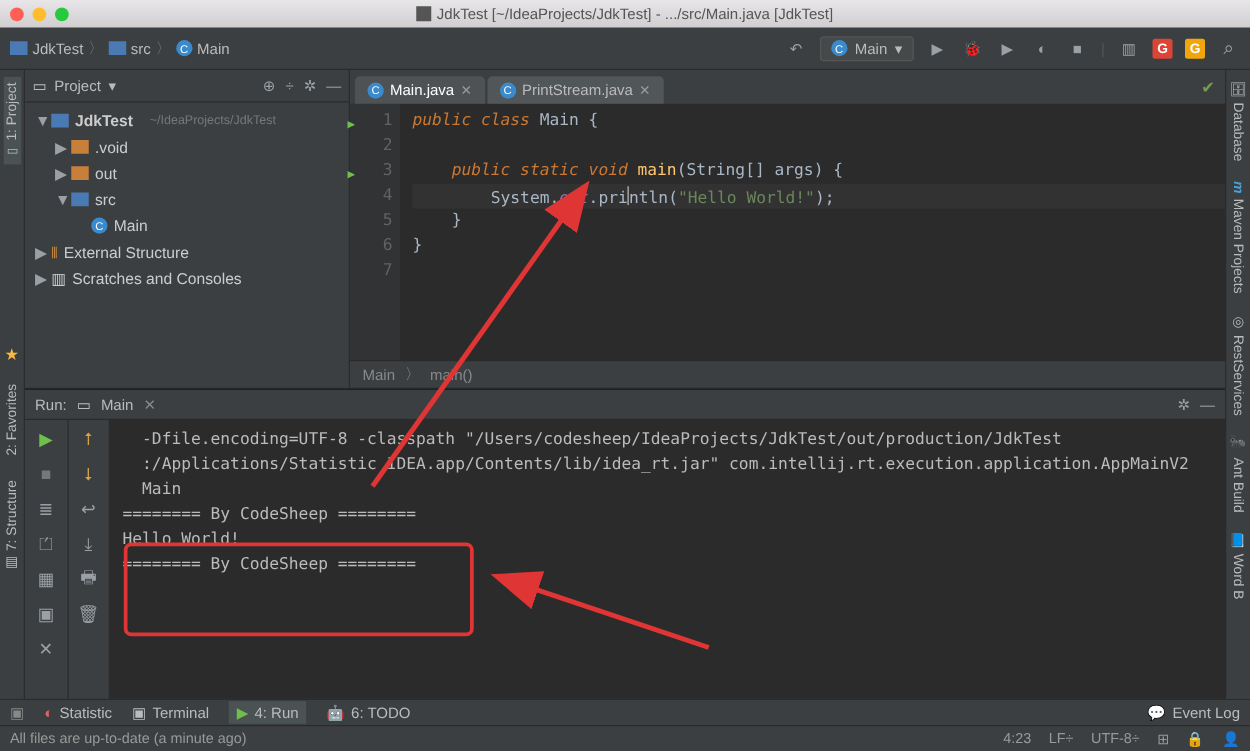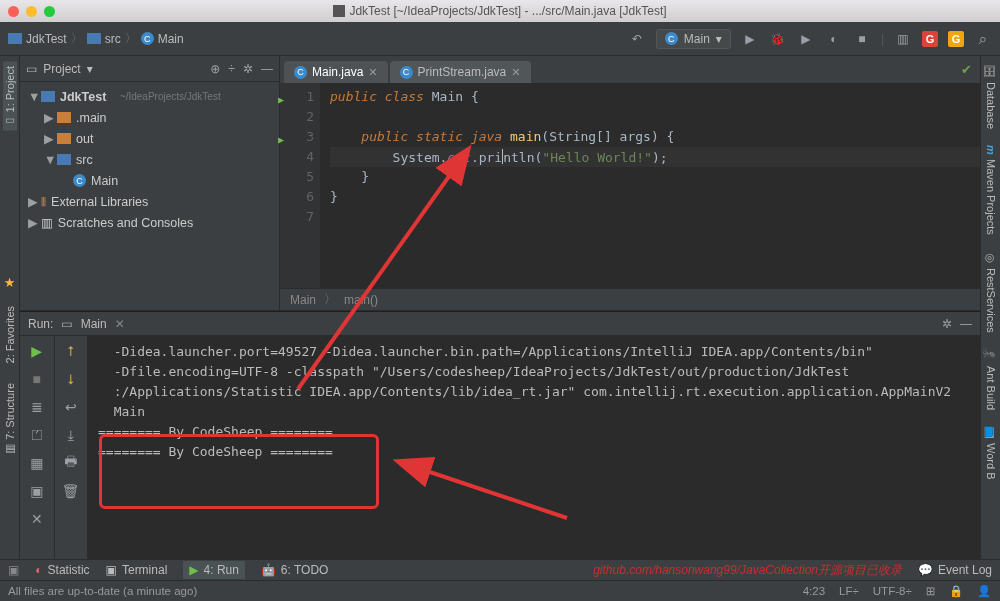--- a/index.html
+++ b/index.html
@@ -174,41 +174,41 @@
             <span>÷</span>
             <span>✲</span>
             <span>—</span>
           </div>
         </div>
         <div class="tree">
           <div class="trow"><span class="ar">▼</span><span class="folder-proj"></span><b>JdkTest</b>&nbsp;<span class="dim">~/IdeaProjects/JdkTest</span></div>
           <div class="trow indent1">
               <span class="ar">▶</span>
               <span class="folder-o"></span>
-              <span>.main</span>
+              <span>.void</span>
             </div>
           <div class="trow indent1">
               <span class="ar">▶</span>
               <span class="folder-o"></span>
               <span>out</span>
             </div>
           <div class="trow indent1">
               <span class="ar">▼</span>
               <span class="folder-b"></span>
               <span>src</span>
             </div>
           <div class="trow indent2">
               <span class="ar"></span>
               <span class="class-ico">C</span>
               <span>Main</span>
             </div>
           <div class="trow">
               <span class="ar">▶</span>
               <span class="libico">⫴</span>
-              <span>External Libraries</span>
+              <span>External Structure</span>
             </div>
           <div class="trow">
               <span class="ar">▶</span>
               <span>▥</span>
               <span>Scratches and Consoles</span>
             </div>
         </div>
       </div>
 
       <div class="editor">
@@ -231,21 +231,21 @@
             <div class="gut-line">2</div>
             <div class="gut-line">3<span class="gplay">▶</span></div>
             <div class="gut-line">4</div>
             <div class="gut-line">5</div>
             <div class="gut-line">6</div>
             <div class="gut-line">7</div>
           </div>
           <div class="code">
             <div class="cline"><span class="kw">public class</span><span class="cls"> Main {</span></div>
             <div class="cline"></div>
-            <div class="cline"><span class="kw">    public static java</span><span class="mname"> main</span><span class="pn">(String[] args) {</span></div>
+            <div class="cline"><span class="kw">    public static void</span><span class="mname"> main</span><span class="pn">(String[] args) {</span></div>
             <div class="cline caret-line"><span class="pn">        System.</span><span class="fld">out</span><span class="pn">.pri</span><span class="cursor"></span><span class="pn">n</span><span class="pn">tln(</span><span class="str">"Hello World!"</span><span class="pn">);</span></div>
             <div class="cline"><span class="pn">    }</span></div>
             <div class="cline"><span class="pn">}</span></div>
             <div class="cline"></div>
           </div>
         </div>
         <div class="breadcrumb-ed">
           <span>Main</span>
             <span>〉</span>
             <span>main()</span>
@@ -278,25 +278,25 @@
           <div class="rg-col" style="border-left:1px solid #2b2b2b">
             <span class="ic" style="color:#d0a24a">⭡</span>
             <span class="ic" style="color:#d0a24a">⭣</span>
             <span class="ic">↩</span>
             <span class="ic">⤓</span>
             <span class="ic">🖶</span>
             <span class="ic">🗑</span>
           </div>
         </div>
         <div class="console">
-          <div class="ln">  -Didea.launcher.port=49527 -Didea.launcher.bin.path=/Applications/IntelliJ IDEA.app/Contents/bin"</div>
           <div class="ln">  -Dfile.encoding=UTF-8 -classpath "/Users/codesheep/IdeaProjects/JdkTest/out/production/JdkTest</div>
           <div class="ln">  :/Applications/Statistic IDEA.app/Contents/lib/idea_rt.jar" com.intellij.rt.execution.application.AppMainV2</div>
           <div class="ln">  Main</div>
           <div class="ln">======== By CodeSheep ========</div>
+          <div class="ln">Hello World!</div>
           <div class="ln">======== By CodeSheep ========</div>
           <div class="ln">&nbsp;</div>
         </div>
       </div>
     </div>
   </div>
 
   <div class="rightstrips">
     <div class="rtab">🗄 <span>Database</span></div>
     <div class="rtab">
@@ -321,21 +321,20 @@
     </div>
   <div class="bb-item active">
       <span class="play" style="color:#6fbf4d">▶</span>
       <span>4: Run</span>
     </div>
   <div class="bb-item">
       <span>🤖</span>
       <span>6: TODO</span>
     </div>
   <div class="spacer"></div>
-  <span class="watermark" style="position:static">github.com/hansonwang99/JavaCollection开源项目已收录</span>
   <div class="bb-item">
       <span>💬</span>
       <span>Event Log</span>
     </div>
 </div>
 
 <div class="status">
   <span>All files are up-to-date (a minute ago)</span>
   <div class="right">
     <span>4:23</span>

